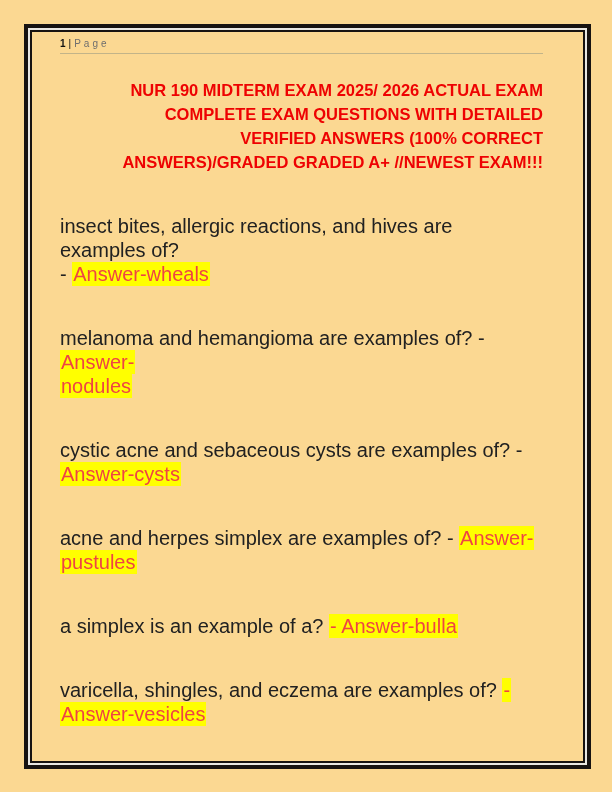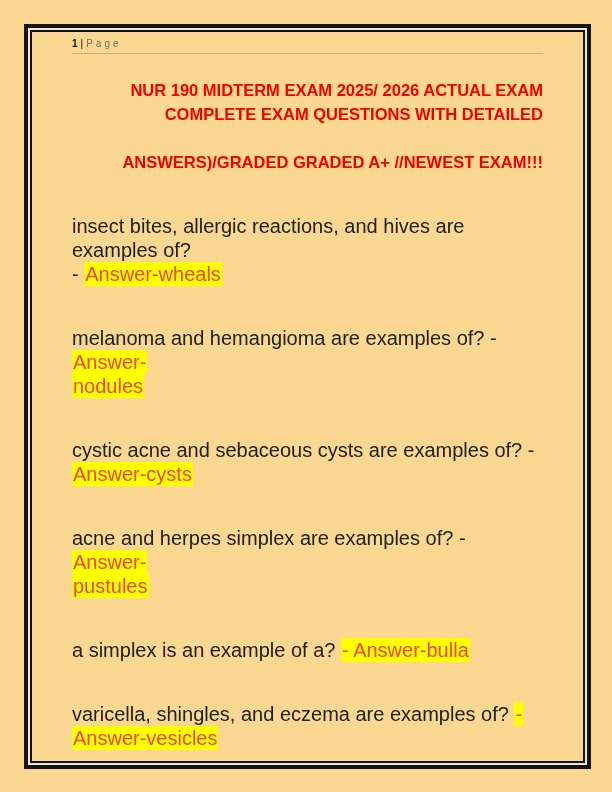--- a/index.html
+++ b/index.html
@@ -30,21 +30,21 @@
     left:24px;top:24px;
     width:567px;height:745px;
     border:4px solid var(--frame-border);
     background:var(--frame-gap);
     padding:2px;
   }
   .frame-inner{
     width:100%;height:100%;
     border:2px solid var(--frame-border);
     background:var(--page-bg);
-    padding:5px 40px 0 40px;
+    padding:5px 40px 0 28px;
     overflow:hidden;
   }
   .header{
     font-size:10px;
     line-height:13px;
     padding-bottom:3px;
     border-bottom:1px solid var(--rule);
   }
   .header .page-num{
     font-weight:bold;
@@ -84,21 +84,21 @@
 <body>
 
 <div class="sheet">
   <div class="frame">
     <div class="frame-inner">
 
       <div class="header">
         <span class="page-num">1</span><span class="divider">|</span><span class="page-word">Page</span>
       </div>
 
-      <h1 class="title" id="doc-title"><span>NUR 190 MIDTERM EXAM 2025/ 2026 ACTUAL EXAM</span><br><span>COMPLETE EXAM QUESTIONS WITH DETAILED</span><br><br><span>ANSWERS)/GRADED GRADED A+ //NEWEST EXAM!!!</span></h1>
+      <h1 class="title" id="doc-title"><span>NUR 190 MIDTERM EXAM 2025/ 2026 ACTUAL EXAM</span><br><span>COMPLETE EXAM QUESTIONS WITH DETAILED</span><br><span>VERIFIED ANSWERS (100% CORRECT</span><br><span>ANSWERS)/GRADED GRADED A+ //NEWEST EXAM!!!</span></h1>
 
       <div id="questions">
           <p class="question"><span>insect bites, allergic reactions, and hives are examples of?</span><br><span>- </span><mark>Answer-wheals</mark></p>
           <p class="question"><span>melanoma and hemangioma are examples of? - </span><mark>Answer-</mark><br><mark>nodules</mark></p>
           <p class="question"><span>cystic acne and sebaceous cysts are examples of? -</span><br><mark>Answer-cysts</mark></p>
           <p class="question"><span>acne and herpes simplex are examples of? - </span><mark>Answer-</mark><br><mark>pustules</mark></p>
           <p class="question"><span>a simplex is an example of a? </span><mark>- Answer-bulla</mark></p>
           <p class="question"><span>varicella, shingles, and eczema are examples of? </span><mark>-</mark><br><mark>Answer-vesicles</mark></p>
         </div>
 

